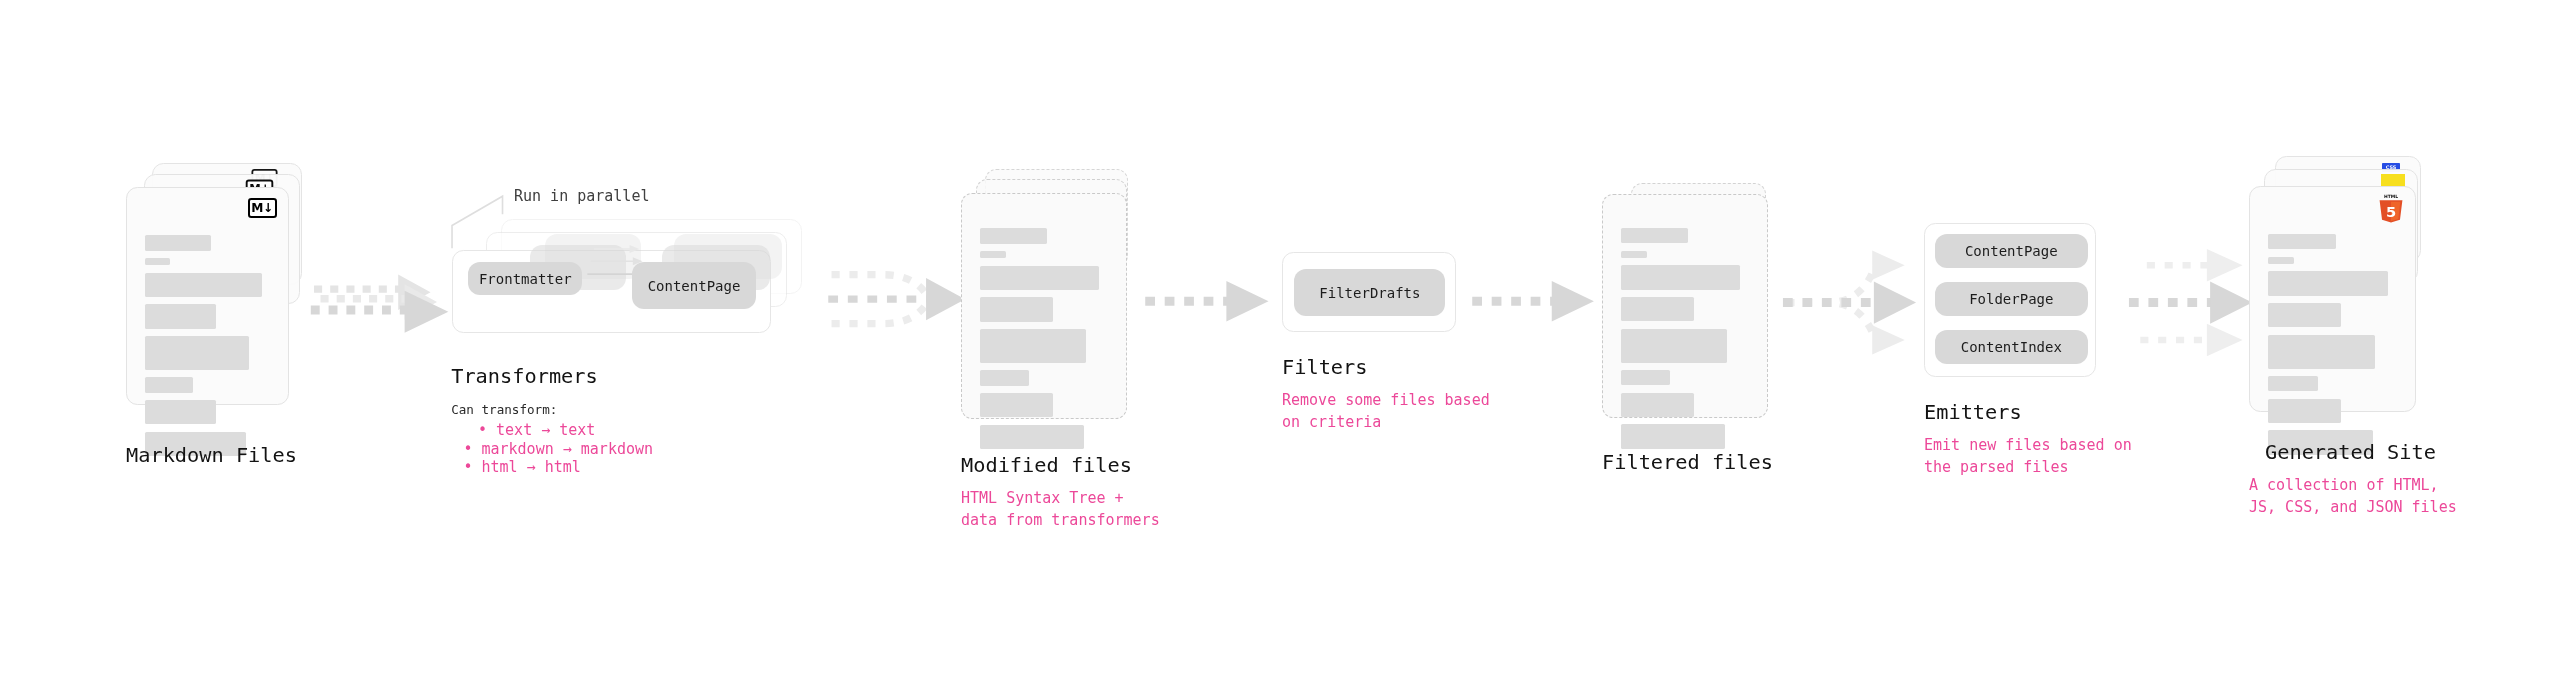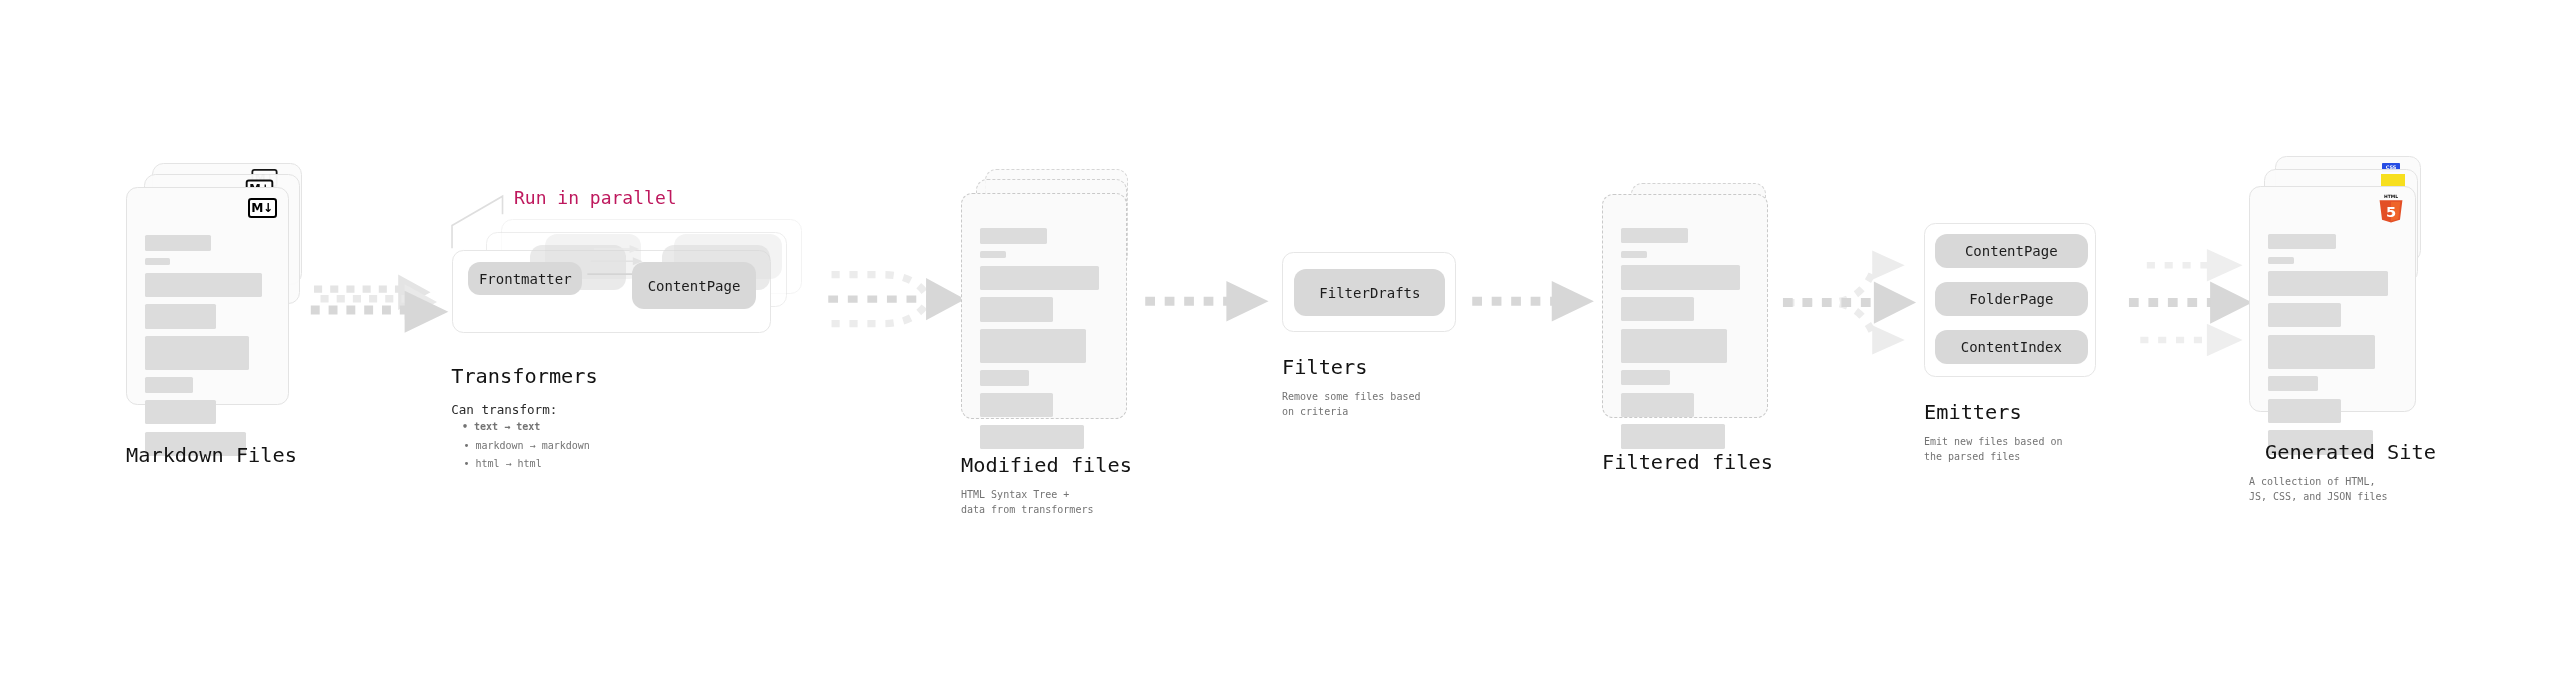--- a/index.html
+++ b/index.html
@@ -103,36 +103,36 @@
   
   .label-title {
     position: absolute;
     font-size: 20.3px;
     letter-spacing: 0px;
     color: #131313;
     white-space: nowrap;
   }
   .label-desc {
     position: absolute;
-    font-size: 10px;
+    font-size: 15px;
     line-height: 1.45;
-    color: #737373;
+    color: #ec4899;
     white-space: pre;
   }
   .label-sub {
     position: absolute;
     font-size: 12.6px;
     line-height: 1.45;
     color: #2a2a2a;
     white-space: pre;
   }
   .label-parallel {
     position: absolute;
-    font-size: 18px;
-    color: #be185d;
+    font-size: 15px;
+    color: #404040;
     white-space: nowrap;
   }
 
   svg { display: block; overflow: visible; }
   .arrow-layer { position: absolute; left: 0; top: 0; pointer-events: none; }
 </style>
 </head>
 <body>
 
 <div class="stage">
@@ -214,21 +214,21 @@
 
     <div class="pill" style="left:16.3px;top:67px;width:114px;height:33px;">
       <span>Frontmatter</span>
     </div>
     <div class="pill" style="left:180px;top:67px;width:124px;height:47px;">
       <span>ContentPage</span>
     </div>
 
     <div class="label-title" style="left:-0.8px;top:169px;">Transformers</div>
     <div class="label-sub" style="left:-0.8px;top:206px;">Can transform:</div>
-    <div class="label-desc" style="left:10px;top:225px;font-weight:bold;">• text → text</div>
+    <div class="label-desc" style="left:26px;top:225px;">• text → text</div>
     <div class="label-desc" style="left:11.4px;top:244px;">• markdown → markdown</div>
     <div class="label-desc" style="left:11.4px;top:262px;">• html → html</div>
   </div>
 
   <div class="arrow-layer" style="left:825px;top:260px;">
     <svg width="163" height="106" viewBox="0 0 200 130">
       <g fill="none" stroke-width="9" stroke-dasharray="10 12">
         <path d="M8 18 H72 Q112 18 128 48" stroke="#ececec"></path>
         <path d="M8 78 H72 Q112 78 128 48" stroke="#ececec"></path>
         <path d="M4 48 H128" stroke="#d7d7d7" stroke-dasharray="12 12"></path>

